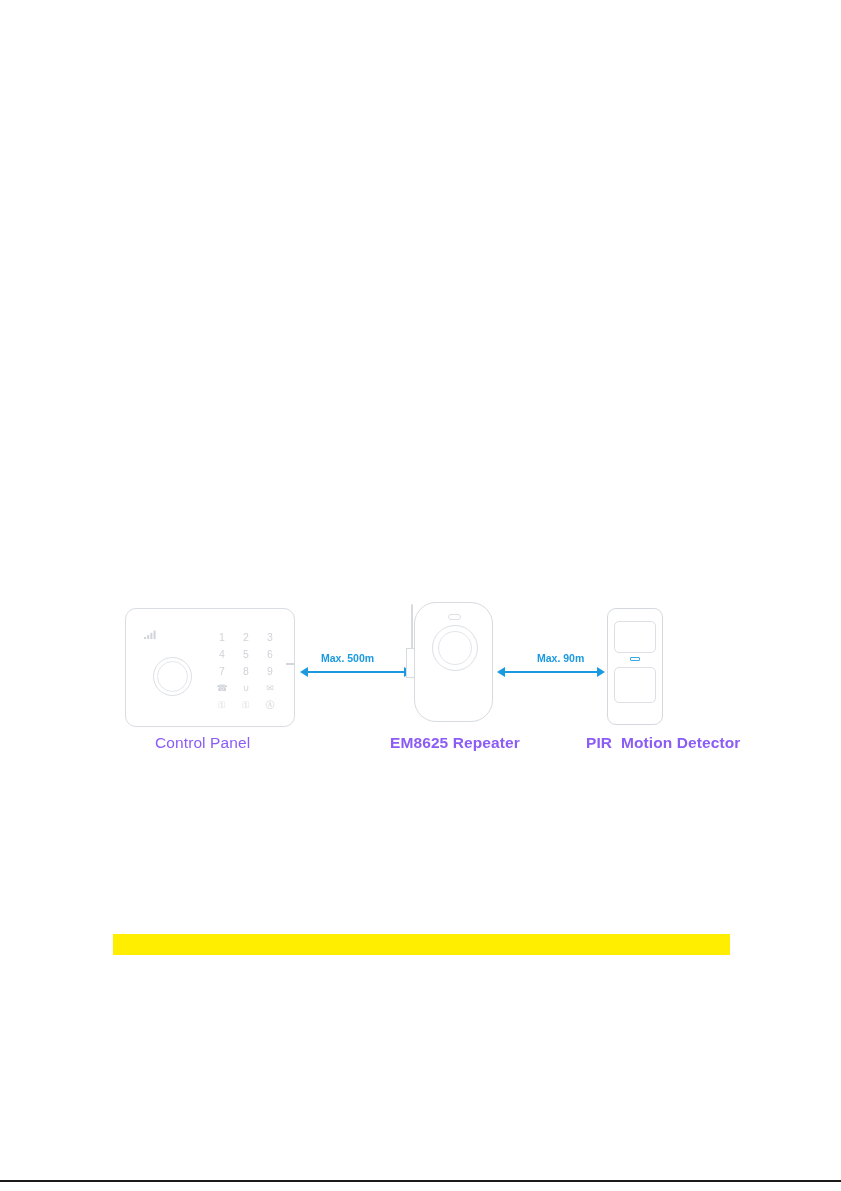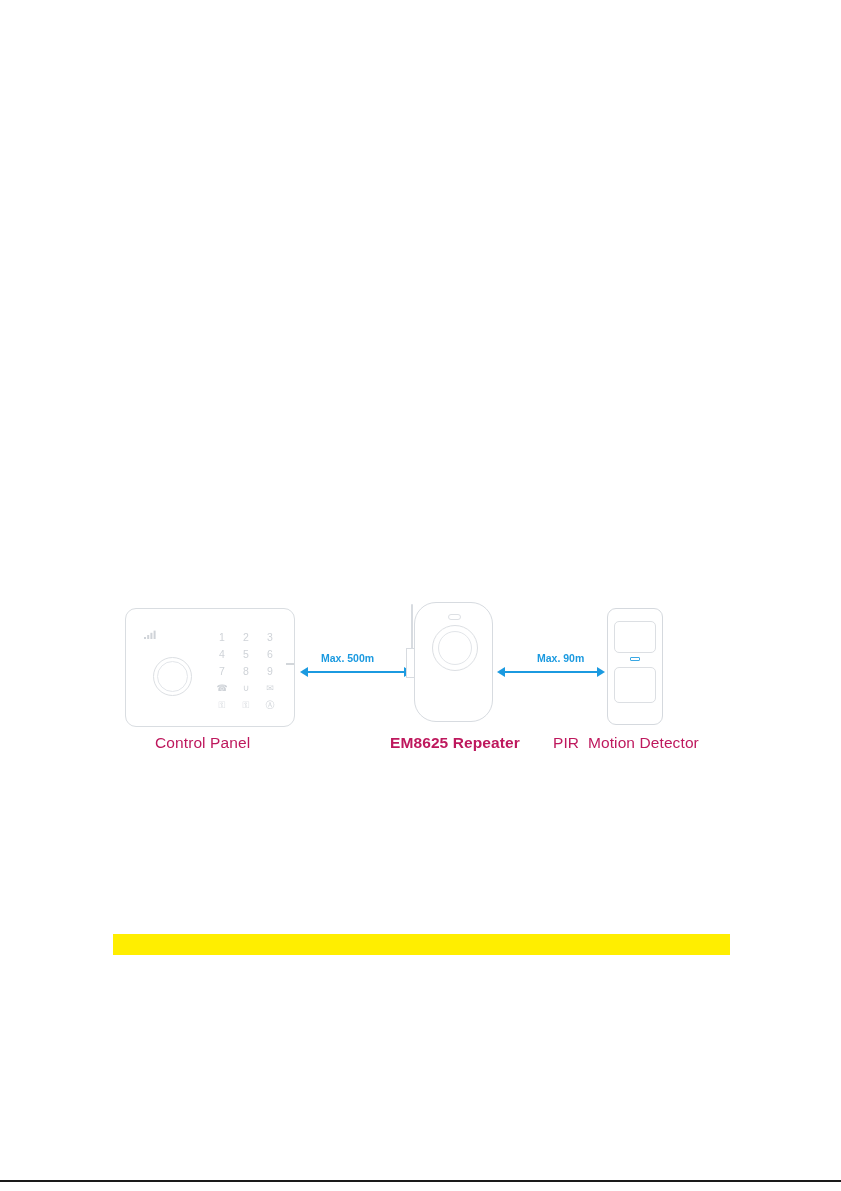--- a/index.html
+++ b/index.html
@@ -24,21 +24,21 @@
   .diagram {
     position: absolute;
     left: 0;
     top: 0;
     width: 841px;
     height: 1191px;
   }
 
   .device-label {
     position: absolute;
-    color: #be185d;
+    color: #8b5cf6;
     font-size: 15.5px;
     font-family: "Liberation Sans", sans-serif;
     white-space: pre;
     letter-spacing: 0.1px;
     line-height: 1;
   }
 
   .dim-label {
     position: absolute;
     color: #1b9ae0;
@@ -348,21 +348,21 @@
       <span class="arrow-shaft" style="left:7px; right:7px;"></span>
       <span class="arrowhead right"></span>
     </div>
 
     <div id="pir-device">
       <div id="pir-top-panel"></div>
       <div id="pir-led"></div>
       <div id="pir-bottom-panel"></div>
     </div>
 
-    <div class="device-label" style="left:553px; top:735px;">PIR  Motion Detector</div>
+    <div class="device-label" style="left:586px; top:735px;font-weight:bold;">PIR  Motion Detector</div>
 
   </div>
 
   <div id="highlight-bar"></div>
 
   <div id="bottom-rule"></div>
 
 </div>
 
 </body></html>

